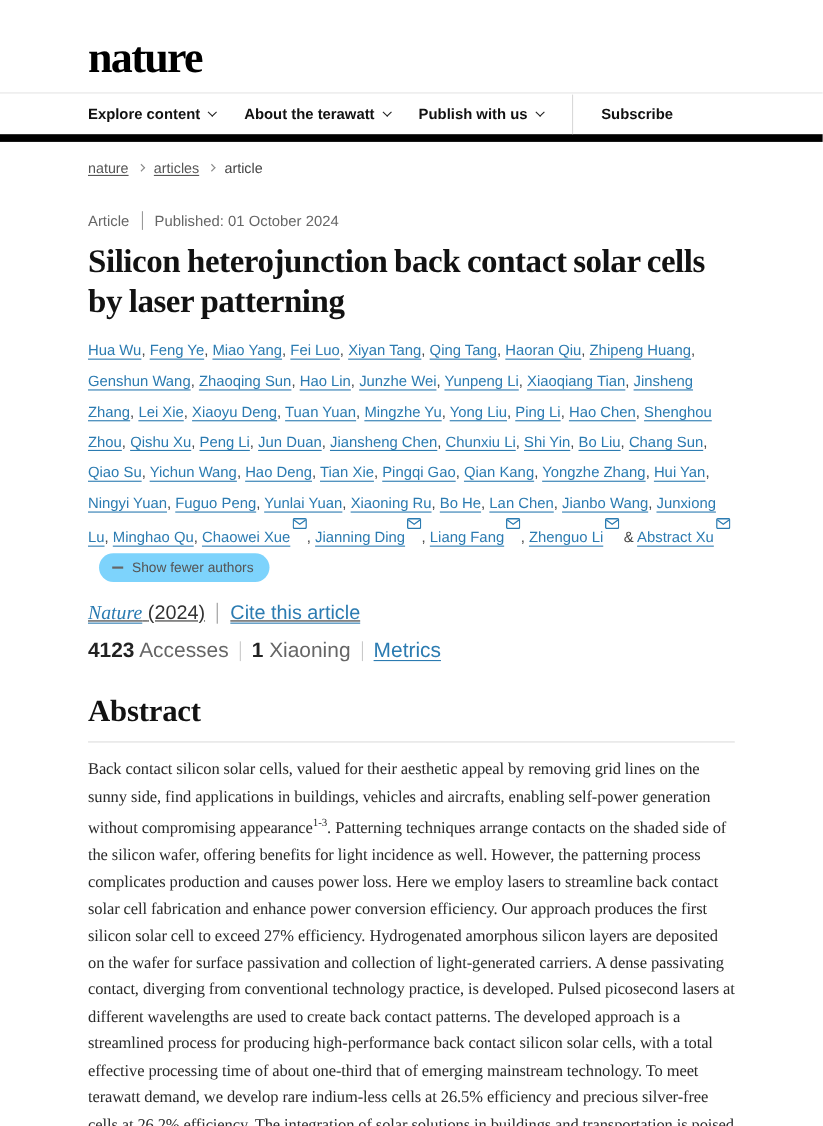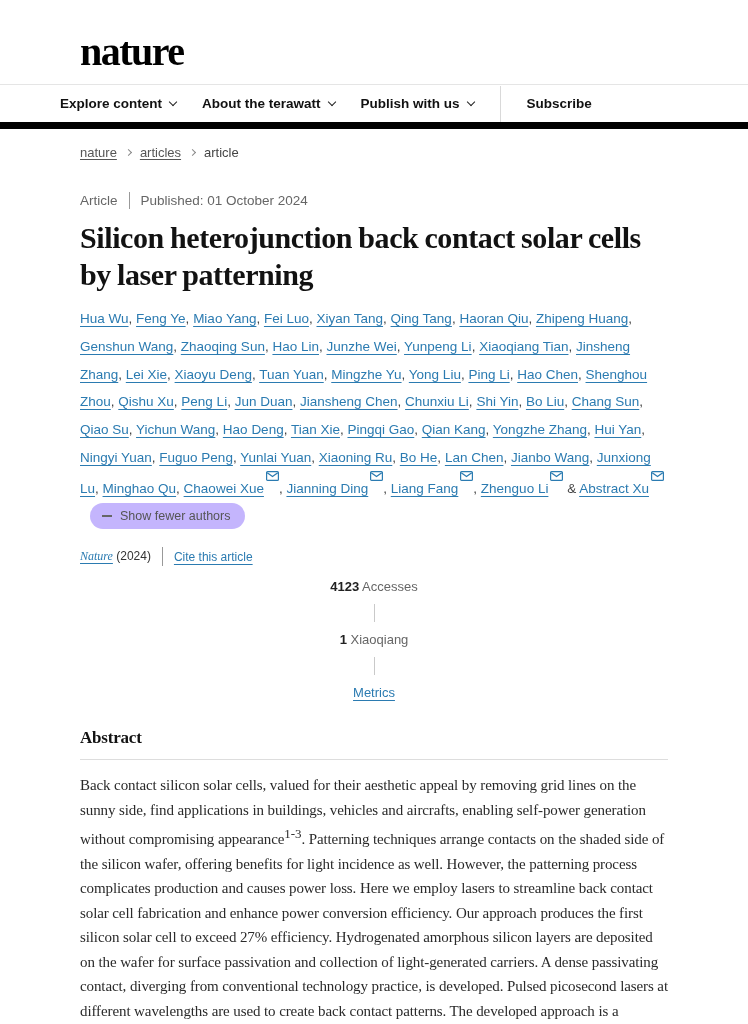--- a/index.html
+++ b/index.html
@@ -11,21 +11,21 @@
   }
 
   
   .masthead { padding:32px 80px 12px; }
   .logo {
     font-family:"Liberation Serif", serif; font-weight:bold; font-size:40px;
     letter-spacing:-1.5px; color:#000; text-decoration:none; line-height:1;
   }
   .navbar {
     border-top:1px solid #e5e5e5;
-    padding:0 60px; height:38px;
+    padding:0 80px; height:38px;
     display:flex; align-items:center; gap:26px;
     font-size:13.5px; font-weight:bold; color:#111;
   }
   .nav-item { display:inline-flex; align-items:center; color:#111; text-decoration:none; cursor:pointer; }
   .chev-down {
     display:inline-block; width:6px; height:6px;
     border-right:1.8px solid #222; border-bottom:1.8px solid #222;
     transform:rotate(45deg); margin-left:8px; margin-bottom:3px;
   }
   .nav-divider { width:1px; height:36px; background:#d9d9d9; }
@@ -54,47 +54,47 @@
   }
 
   .authors { margin-top:12px; font-size:13.5px; line-height:2.05; color:#444; }
   .author-link { color:var(--link); text-decoration:underline; text-underline-offset:2.5px; text-decoration-thickness:1px; }
   .sep { color:#444; }
   .email-sup { color:var(--link); margin-left:2px; line-height:0; }
   .email-sup svg { vertical-align:6px; }
 
   .show-fewer-btn {
     display:inline-block; margin-left:10px; vertical-align:2px;
-    background:#c4b5fd; border:none; border-radius:15px;
+    background:#7dd3fc; border:none; border-radius:15px;
     padding:6px 15px 6px 12px; font-size:12.5px; color:#555;
     font-family:"Liberation Sans", sans-serif; cursor:pointer;
   }
   .minus-icon { display:inline-block; width:10px; height:2px; background:#666; margin-right:8px; vertical-align:3px; }
 
-  .journal-row { margin-top:16px; display:flex; align-items:center; gap:11px; font-size:12px; color:#333; }
+  .journal-row { margin-top:16px; display:flex; align-items:center; gap:11px; font-size:18px; color:#333;text-decoration:underline; }
   .journal-name { font-family:"Liberation Serif", serif; font-style:italic; color:var(--link); text-decoration:underline; text-underline-offset:2.5px; }
   .cite-link { color:var(--link); text-decoration:underline; text-underline-offset:2.5px; }
   .j-divider { width:1px; height:19px; background:#999; }
 
-  .metrics-row { margin-top:13px; display:flex; align-items:center; gap:10px; font-size:13px; color:#666;flex-direction:column; }
+  .metrics-row { margin-top:13px; display:flex; align-items:center; gap:10px; font-size:19px; color:#666; }
   .metric-val { font-weight:bold; color:#222; }
   .m-divider { width:1px; height:18px; background:#c9c9c9; }
   .metrics-link { color:var(--link); text-underline-offset:2.5px; }
 
   .abstract { margin-top:28px; }
   .abstract h2 {
     font-family:"Liberation Serif", serif; font-weight:bold;
-    font-size:17px; color:#121212; letter-spacing:-0.2px;
+    font-size:28px; color:#121212; letter-spacing:-0.2px;
   }
   .abstract-rule { border:none; border-top:1px solid #ddd; margin:11px 0 13px; }
   .abstract p {
     font-family:"Liberation Serif", serif; font-size:15px; line-height:24.5px;
     color:#2a2a2a; letter-spacing:-0.1px; text-align:left;
   }
-  .ref-sup { font-size:13px; color:#2a2a2a; }
+  .ref-sup { font-size:10px; color:#2a2a2a; }
 </style>
 </head>
 <body>
 
 <header>
   <div class="masthead">
     <a href="#" class="logo">nature</a>
   </div>
   <nav class="navbar">
     <a href="#" class="nav-item">
@@ -160,21 +160,21 @@
   </div>
 
   <div class="metrics-row">
     <span>
       <span class="metric-val">4123</span>
       <span>Accesses</span>
     </span>
     <span class="m-divider"></span>
     <span>
       <span class="metric-val">1</span>
-      <span>Xiaoqiang</span>
+      <span>Xiaoning</span>
     </span>
     <span class="m-divider"></span>
     <a href="#" class="metrics-link">Metrics</a>
   </div>
 
   <section class="abstract">
     <h2>Abstract</h2>
     <hr class="abstract-rule">
     <p><span>Back contact silicon solar cells, valued for their aesthetic appeal by removing grid lines on the sunny side, find applications in buildings, vehicles and aircrafts, enabling self-power generation without compromising appearance</span><sup class="ref-sup">1-3</sup><span>. Patterning techniques arrange contacts on the shaded side of the silicon wafer, offering benefits for light incidence as well. However, the patterning process complicates production and causes power loss. Here we employ lasers to streamline back contact solar cell fabrication and enhance power conversion efficiency. Our approach produces the first silicon solar cell to exceed 27% efficiency. Hydrogenated amorphous silicon layers are deposited on the wafer for surface passivation and collection of light-generated carriers. A dense passivating contact, diverging from conventional technology practice, is developed. Pulsed picosecond lasers at different wavelengths are used to create back contact patterns. The developed approach is a streamlined process for producing high-performance back contact silicon solar cells, with a total effective processing time of about one-third that of emerging mainstream technology. To meet terawatt demand, we develop rare indium-less cells at 26.5% efficiency and precious silver-free cells at 26.2% efficiency. The integration of solar solutions in buildings and transportation is poised to expand with these technological advancements.</span></p>
   </section>

